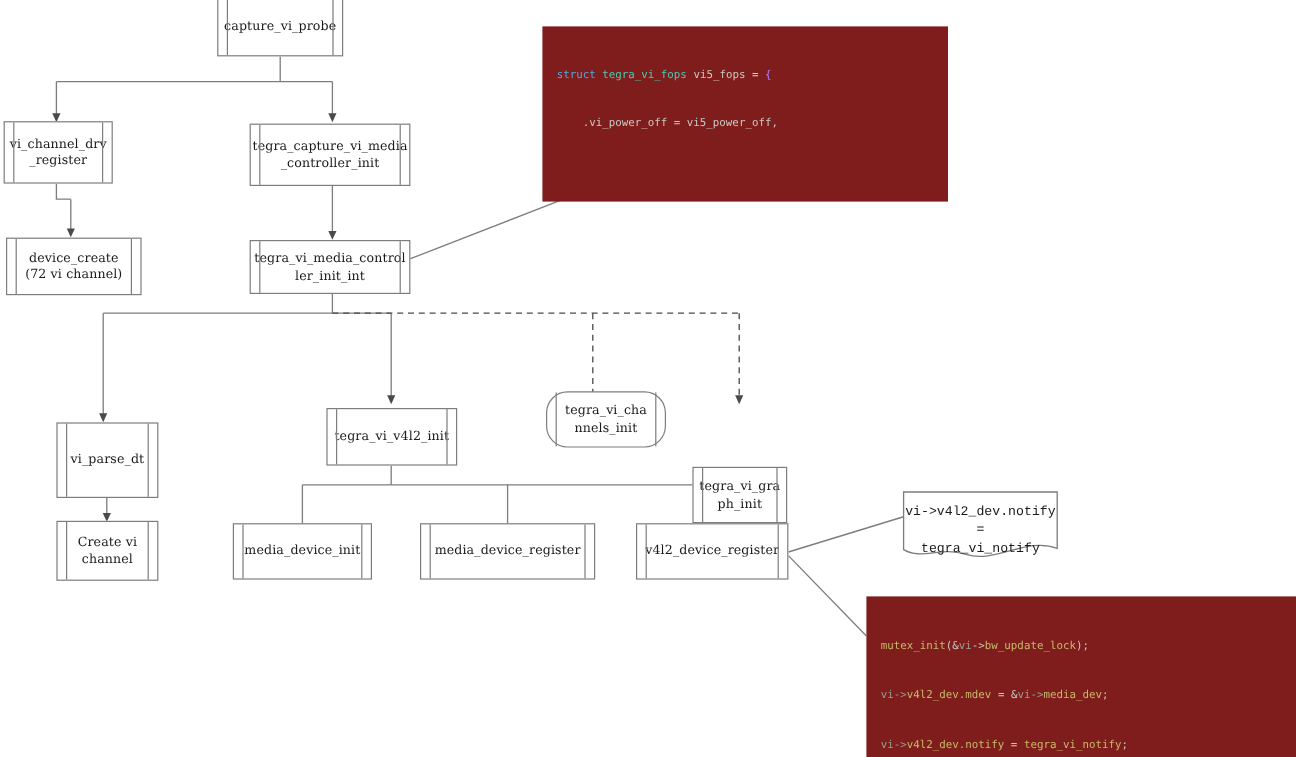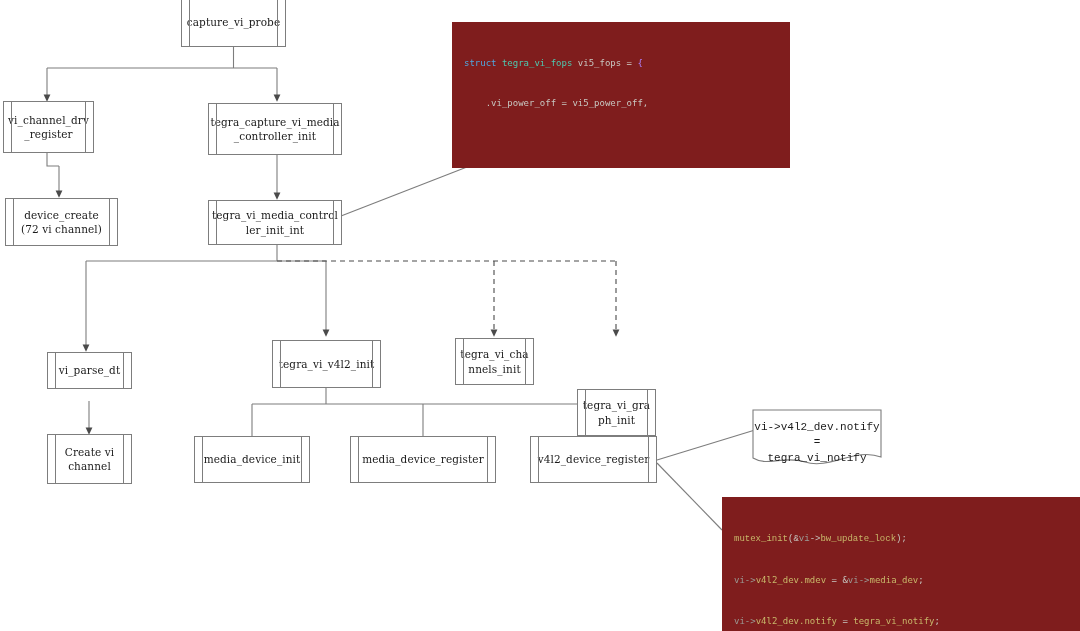--- a/index.html
+++ b/index.html
@@ -131,29 +131,29 @@
 <div class="node" style="left:5px;top:198px;width:113px;height:48px;">
   <span>device_create
 (72 vi channel)</span>
 </div>
 
 <div class="node" style="left:208px;top:200px;width:134px;height:45px;align-items:center;">
   <span>tegra_vi_media_control
 ler_init_int</span>
 </div>
 
-<div class="node" style="left:47px;top:352px;width:85px;height:37px;">
+<div class="node" style="left:47px;top:352px;width:85px;height:63px;">
   <span>vi_parse_dt</span>
 </div>
 
 <div class="node" style="left:272px;top:340px;width:109px;height:48px;">
   <span>tegra_vi_v4l2_init</span>
 </div>
 
-<div class="node" style="left:455px;top:338px;width:79px;height:47px;">
+<div class="node" style="left:455px;top:326px;width:100px;height:47px;border-radius:18px;">
   <span>tegra_vi_cha
 nnels_init</span>
 </div>
 
 <div class="node" style="left:577px;top:341px;width:79px;height:47px;margin-top:48px;">
   <span>tegra_vi_gra
 ph_init</span>
 </div>
 
 <div class="node" style="left:47px;top:434px;width:85px;height:50px;">
@@ -185,21 +185,21 @@
   
   
   
   
   
   
   
 </div>
 
 <div class="code" style="left:722px;top:497px;width:358px;height:134px;line-height:13.6px;">
-  <span class="ln" style="height:13.6px;font-family:Liberation Mono, monospace;"><span class="fn">mutex_init</span><span class="pl">(&amp;</span><span class="var">vi</span><span class="pl">-&gt;</span><span class="fn">bw_update_lock</span><span class="pl">);</span></span>
+  <span class="ln" style="height:13.6px;"><span class="fn">mutex_init</span><span class="pl">(&amp;</span><span class="var">vi</span><span class="pl">-&gt;</span><span class="fn">bw_update_lock</span><span class="pl">);</span></span>
   <span class="ln" style="height:13.6px;"><span class="var">vi-&gt;</span><span class="fn">v4l2_dev.mdev</span> <span class="pl">=</span> <span class="pl">&amp;</span><span class="var">vi-&gt;</span><span class="fn">media_dev</span><span class="pl">;</span></span>
   <span class="ln" style="height:13.6px;"><span class="var">vi-&gt;</span><span class="fn">v4l2_dev.notify</span> <span class="pl">=</span> <span class="fn">tegra_vi_notify</span><span class="pl">;</span></span>
   
   
   
   
   
   
 </div>
 

